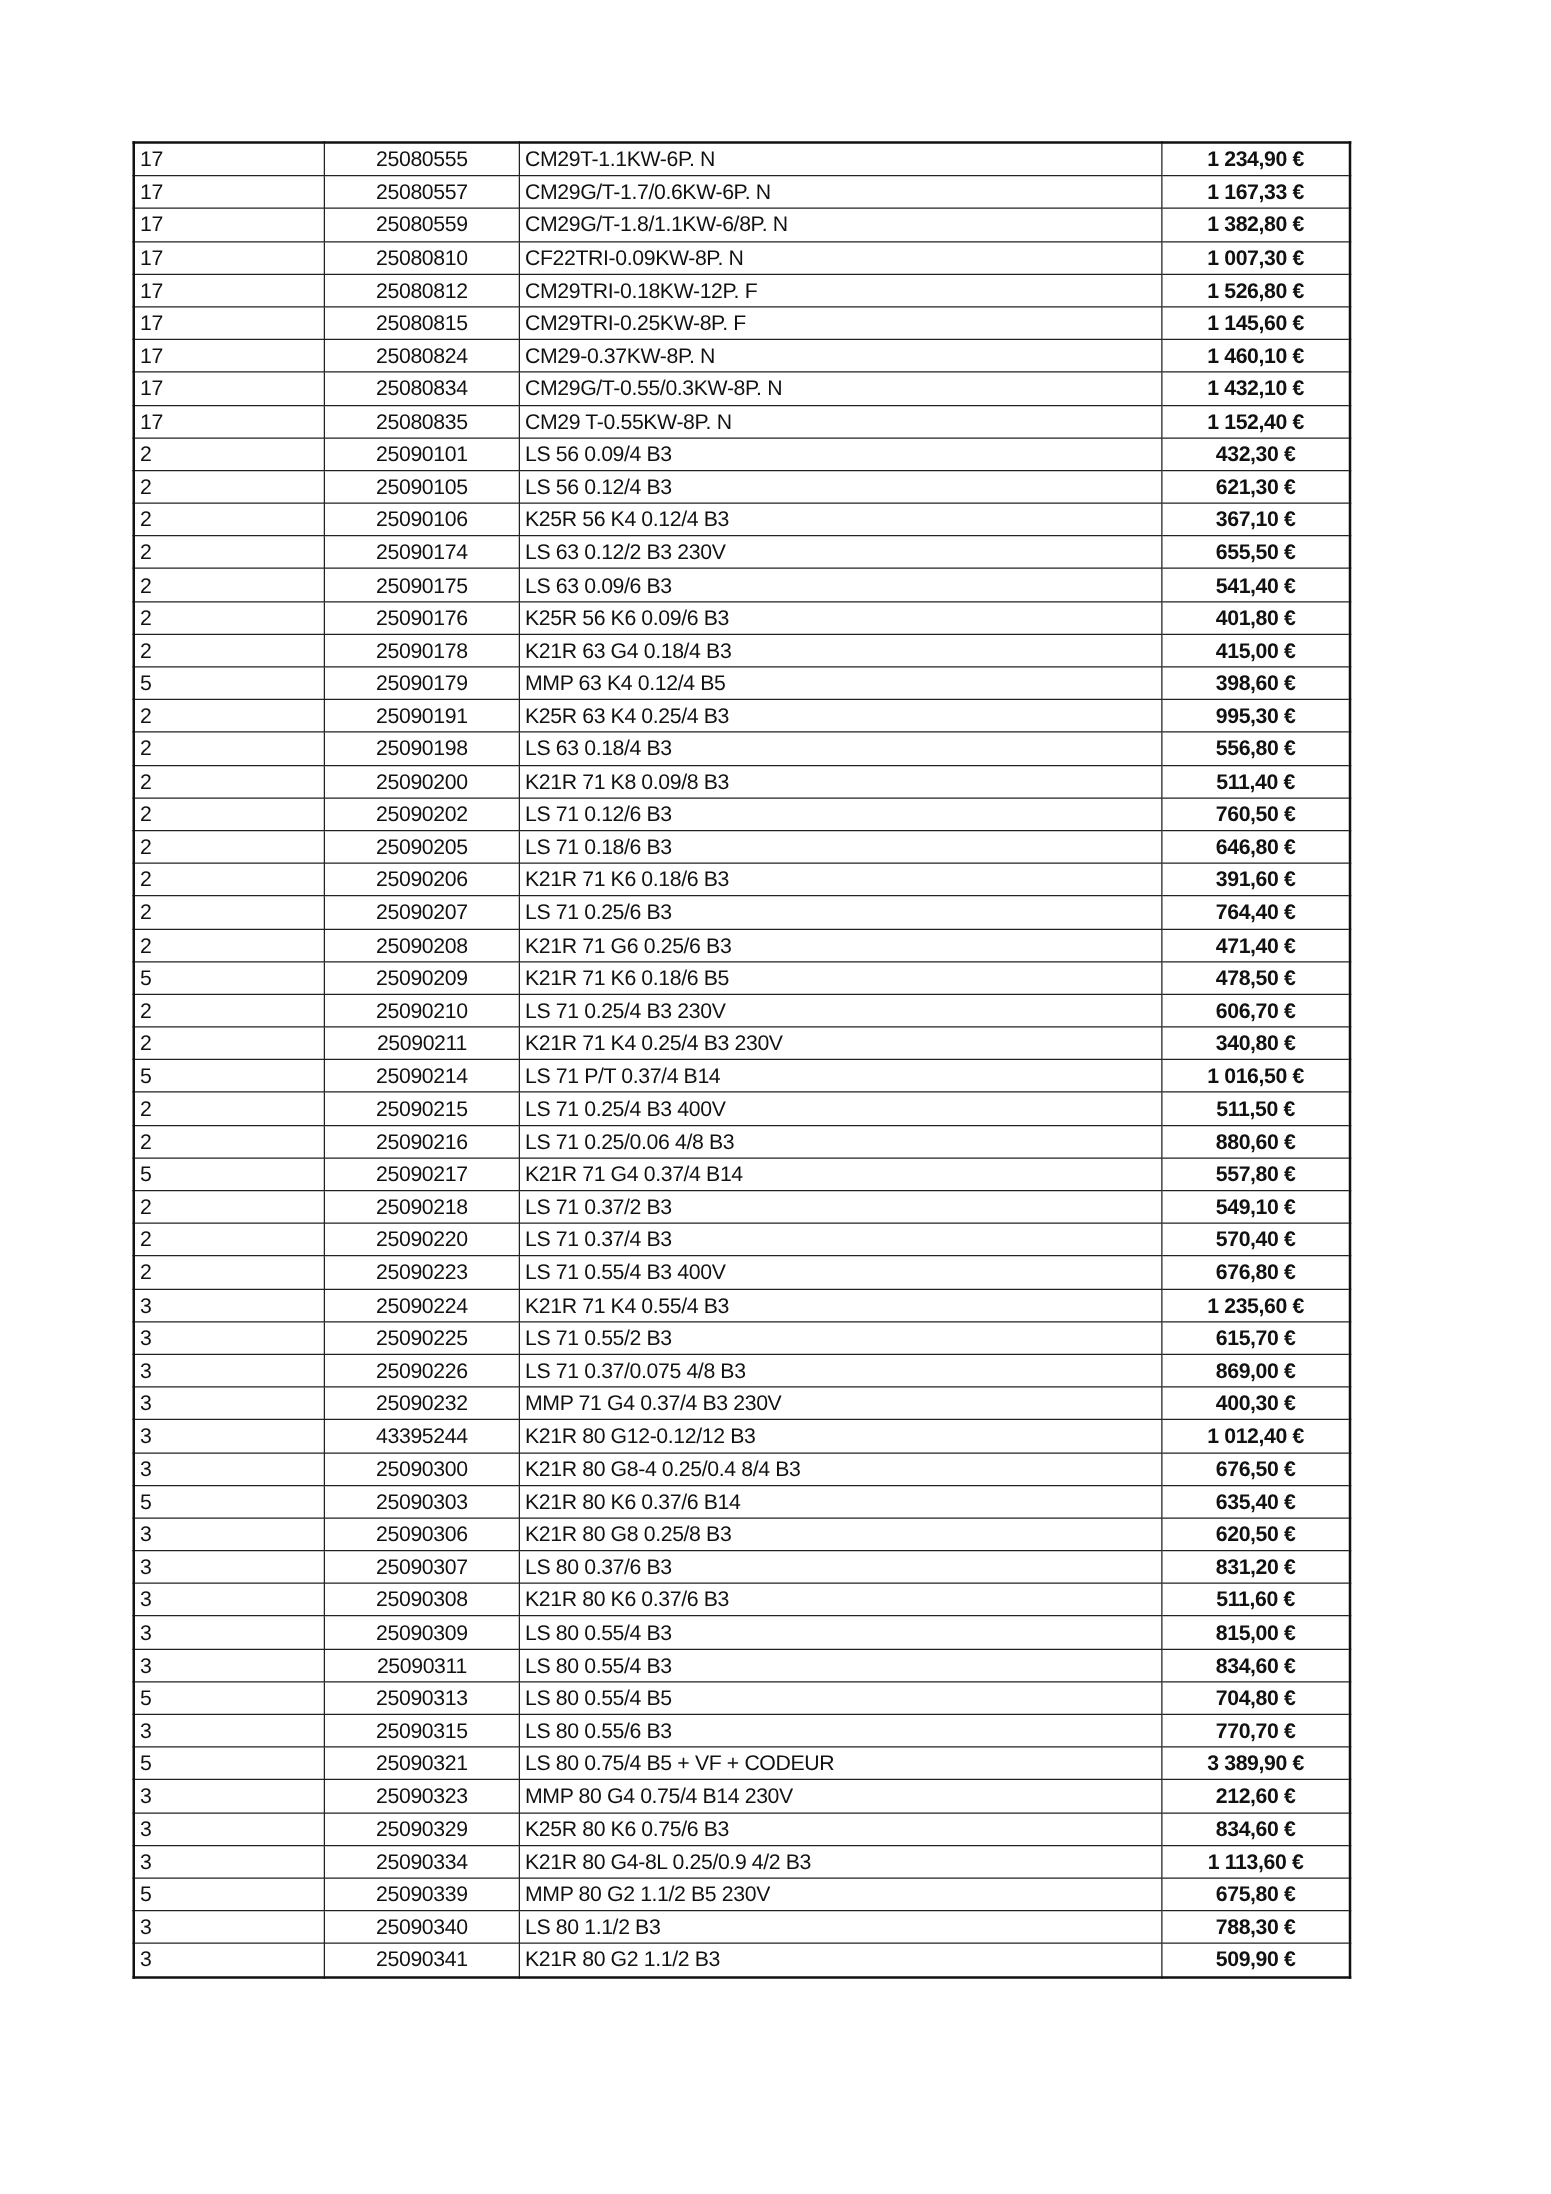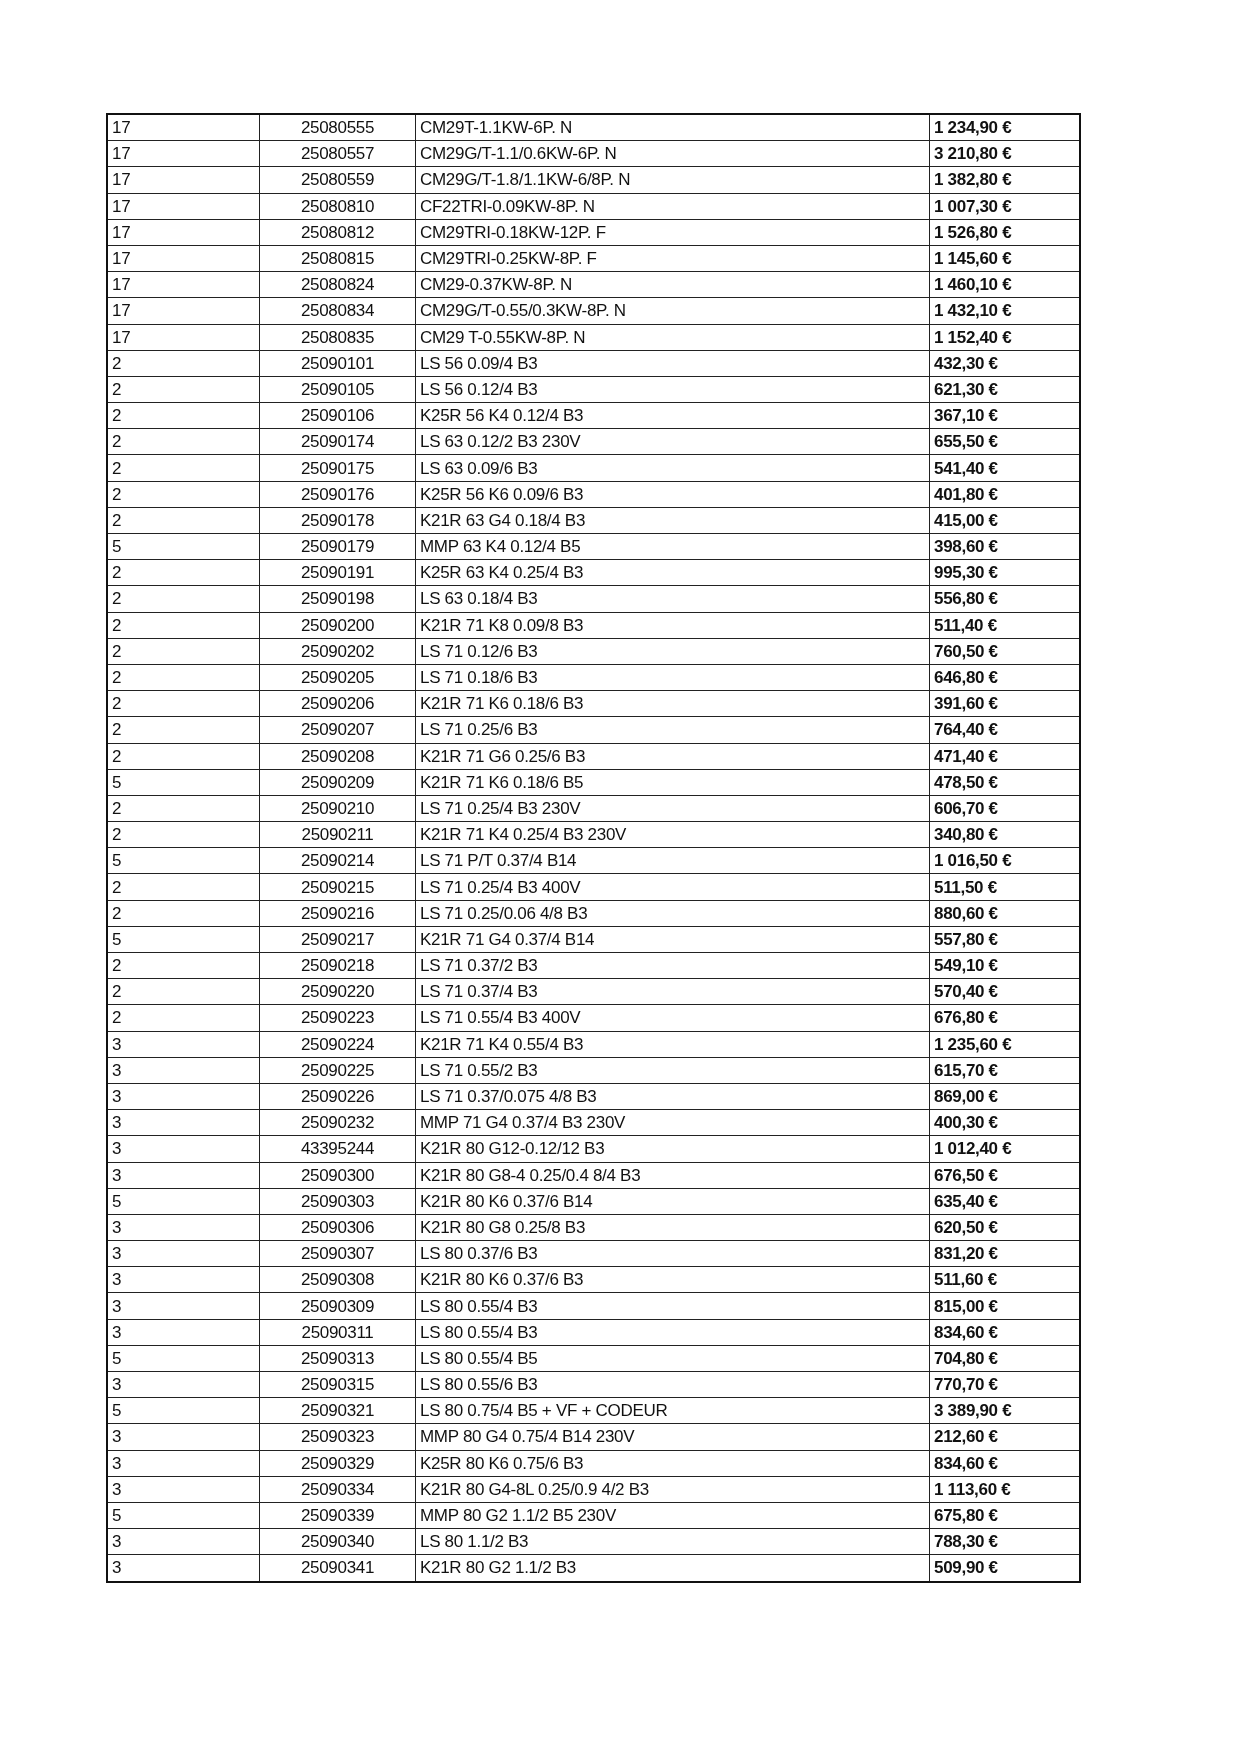--- a/index.html
+++ b/index.html
@@ -12,38 +12,38 @@
     padding-left: 12px;
   }
   table.price-table td {
     height: 25.2px; padding: 0 4px; border: 1.5px solid #222;
     font-size: 17px; line-height: 25px; white-space: nowrap; overflow: hidden;
     letter-spacing: -0.3px;
   }
   td.c-group { width: 143px; text-align: left; padding-left: 3px; }
   td.c-ref { width: 147px; text-align: center; margin-top: 12px; }
   td.c-desc { width: 505px; text-align: left; padding-left: 3px; }
-  td.c-price { text-align: left; font-weight: bold; padding-right: 38px; }
+  td.c-price { text-align: center; font-weight: bold; padding-right: 38px; }
 </style>
 </head>
 <body>
 
 <table class="price-table">
   <tbody id="table-body">
       <tr>
         <td class="c-group">17</td>
         <td class="c-ref">25080555</td>
         <td class="c-desc">CM29T-1.1KW-6P. N</td>
         <td class="c-price">1 234,90 €</td>
       </tr>
       <tr>
         <td class="c-group">17</td>
         <td class="c-ref">25080557</td>
-        <td class="c-desc">CM29G/T-1.1/0.6KW-6P. N</td>
-        <td class="c-price">3 210,80 €</td>
+        <td class="c-desc">CM29G/T-1.7/0.6KW-6P. N</td>
+        <td class="c-price">1 167,33 €</td>
       </tr>
       <tr>
         <td class="c-group">17</td>
         <td class="c-ref">25080559</td>
         <td class="c-desc">CM29G/T-1.8/1.1KW-6/8P. N</td>
         <td class="c-price">1 382,80 €</td>
       </tr>
       <tr>
         <td class="c-group">17</td>
         <td class="c-ref">25080810</td>

